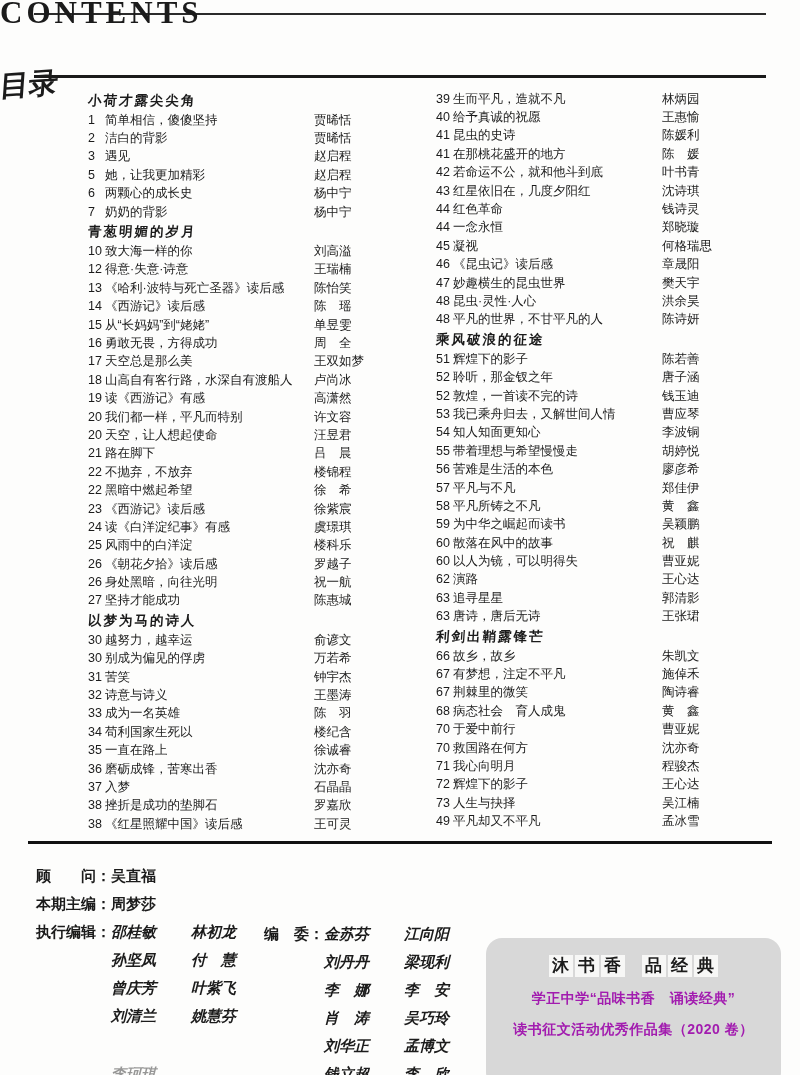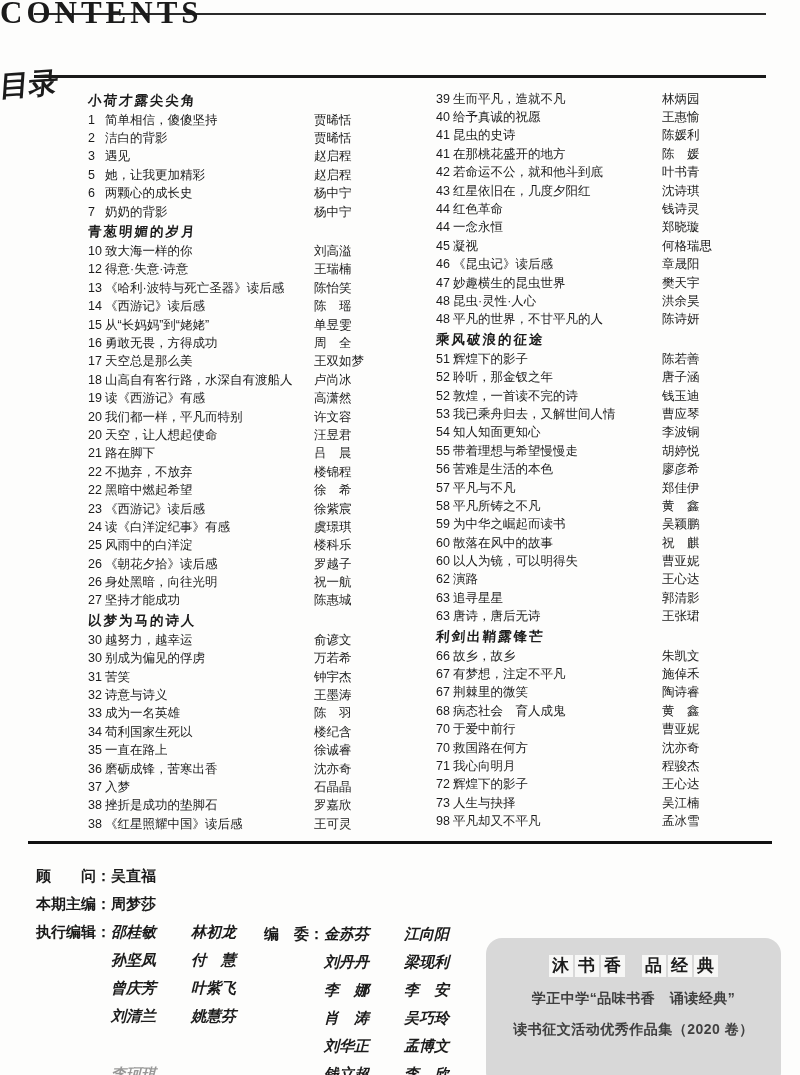--- a/index.html
+++ b/index.html
@@ -31,21 +31,21 @@
   .name-grid{flex:1;font-style:italic;}
   .name-row{display:flex;line-height:28px;}
   .name{display:inline-block;min-width:66px;margin-right:14px;white-space:pre;}
   #exec-grid .name-row:last-child{opacity:.45;margin-top:30px;}
 
   .badge{width:295px;height:150px;background:#d8d8d8;border-radius:16px;margin-left:auto;
          text-align:center;padding-top:17px;box-sizing:border-box;}
   .badge-title{font-size:17px;font-weight:bold;letter-spacing:1px;}
   .tile{display:inline-block;background:#f7f7f6;padding:1px 3px;margin:0 1px;line-height:1.15;}
   .tile.gap{margin-right:16px;}
-  .badge-line{font-size:14px;font-weight:bold;margin-top:13px;letter-spacing:.5px;color:#404040;}
+  .badge-line{font-size:14px;font-weight:bold;margin-top:13px;letter-spacing:.5px;color:#a21caf;}
 </style>
 </head>
 <body>
 
 <div class="page">
   <div class="rule-top"></div>
 
   <div class="masthead">
     <span class="title-en">CONTENTS</span>
     <span class="title-zh">目录</span>
@@ -352,21 +352,21 @@
         </div>
         <div class="row">
           <span class="nt"><span class="num">72</span><span class="t">辉煌下的影子</span></span>
           <span class="author">王心达</span>
         </div>
         <div class="row">
           <span class="nt"><span class="num">73</span><span class="t">人生与抉择</span></span>
           <span class="author">吴江楠</span>
         </div>
         <div class="row">
-          <span class="nt"><span class="num">98</span><span class="t">平凡却又不平凡</span></span>
+          <span class="nt"><span class="num">49</span><span class="t">平凡却又不平凡</span></span>
           <span class="author">孟冰雪</span>
         </div>
       </div>
   </div>
 
   <div class="rule-bottom"></div>
 
   <div class="footer">
     <div class="staff">
       <div class="staff-row">

